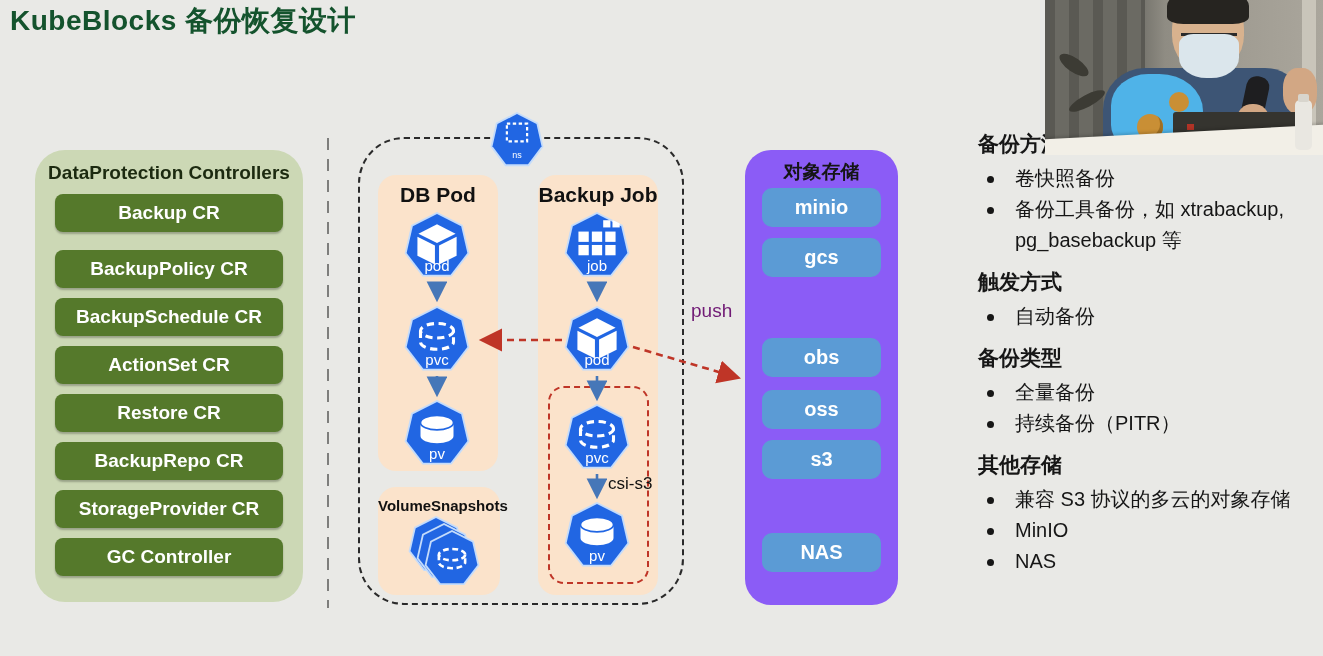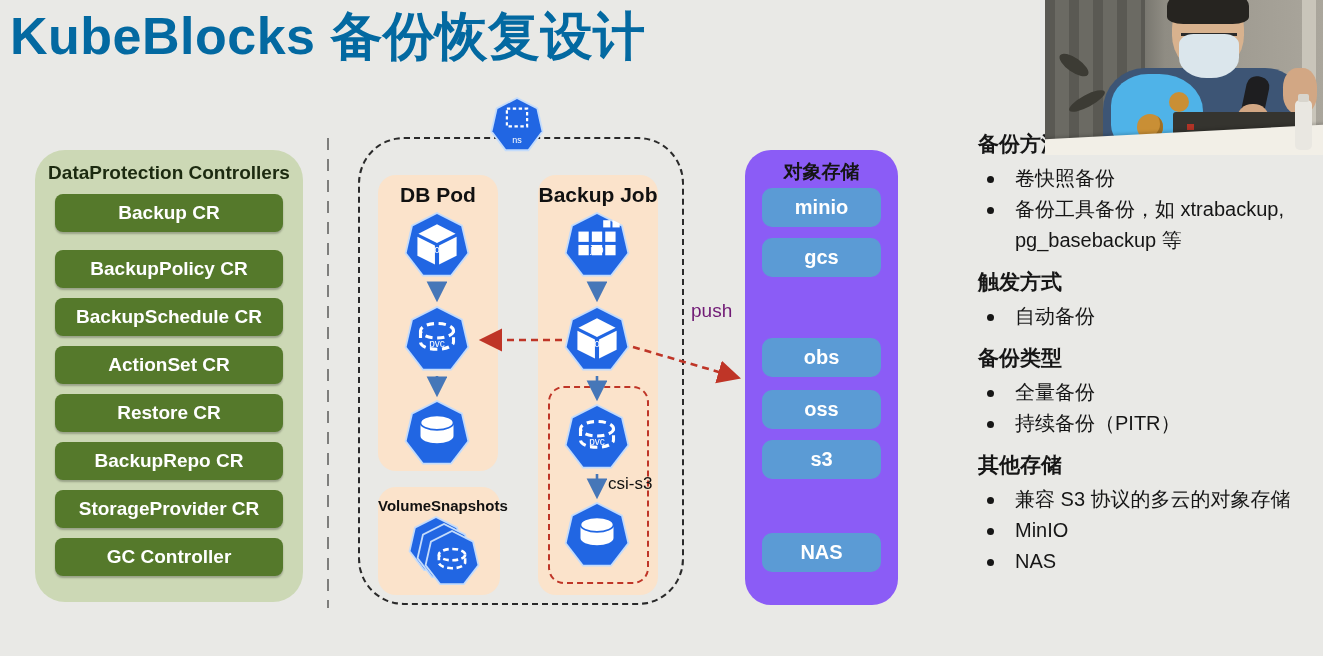--- a/index.html
+++ b/index.html
@@ -1,20 +1,20 @@
 <!DOCTYPE html>
 <html><head>
 <meta charset="utf-8">
 <style>
   * { margin:0; padding:0; box-sizing:border-box; }
   html,body { width:1323px; height:656px; }
   body { font-family:"Liberation Sans", sans-serif; }
   .slide { position:relative; width:1323px; height:656px; background:#e9e9e6; overflow:hidden; }
 
-  .title { position:absolute; left:10px; top:2px; font-size:52px; font-weight:bold; color:#0369a1; letter-spacing:0.5px; }
+  .title { position:absolute; left:10px; top:2px; font-size:28px; font-weight:bold; color:#14532d; letter-spacing:0.5px; }
 
   
   .gpanel { position:absolute; left:35px; top:150px; width:268px; height:452px; background:#ccd8b5; border-radius:30px; }
   .gpanel-h { position:absolute; top:12px; left:0; width:100%; text-align:center; font-size:19px; font-weight:bold; color:#1c2a10; }
   .gbtn { position:absolute; left:20px; width:228px; height:38px; background:#55792b; border-radius:8px; color:#fff; font-size:19px; font-weight:600; display:flex; align-items:center; justify-content:center; box-shadow:0 2px 2px rgba(0,0,0,.25); }
 
   
   .divider { position:absolute; left:327px; top:138px; width:2px; height:470px;
     background:repeating-linear-gradient(to bottom,#7e7e7c 0 12px,transparent 12px 21px); }
 
@@ -25,23 +25,23 @@
   .peach { position:absolute; background:#fbe3cb; border-radius:18px; }
   .peach-h { position:absolute; top:8px; left:0; width:100%; text-align:center; font-size:21px; font-weight:bold; color:#111; }
   .vs-h { position:absolute; top:10px; left:0; width:100%; text-align:center; font-size:15px; font-weight:bold; color:#111; }
 
   
   .knode { position:absolute; width:66px; height:68px; }
   .hept { clip-path:polygon(50% 0%,89% 19%,99% 61%,72% 95%,28% 95%,1% 61%,11% 19%); }
   .hept-outer { position:absolute; inset:0; background:#c4dcfb; }
   .hept-in { position:absolute; inset:2px; background:#2166e3; clip-path:polygon(50% 0%,89% 19%,99% 61%,72% 95%,28% 95%,1% 61%,11% 19%); }
   .glyph { position:absolute; left:0; top:0; width:100%; height:100%; }
-  .klabel { position:absolute; bottom:25px; left:0; width:100%; text-align:center; color:#fff; font-size:10px; line-height:11px; }
-
-  .ns-node { position:absolute; left:490px; top:97px; width:54px; height:57px; z-index:3; }
+  .klabel { position:absolute; bottom:9px; left:0; width:100%; text-align:center; color:#fff; font-size:15px; line-height:11px; }
+
+  .ns-node { position:absolute; left:490px; top:112px; width:54px; height:57px; z-index:3; }
   .ns-node .klabel { font-size:9px; bottom:8px; }
 
   
   .redbox { position:absolute; left:548px; top:386px; width:101px; height:198px; border:2px dashed #bf3527; border-radius:16px; }
   .csi-label { position:absolute; left:608px; top:474px; font-size:17px; color:#111; }
   .push-label { position:absolute; left:691px; top:300px; font-size:19px; color:#701a75; }
 
   
   .stack { position:absolute; left:408px; top:516px; width:78px; height:72px; }
   .slayer { position:absolute; width:56px; height:58px; }

